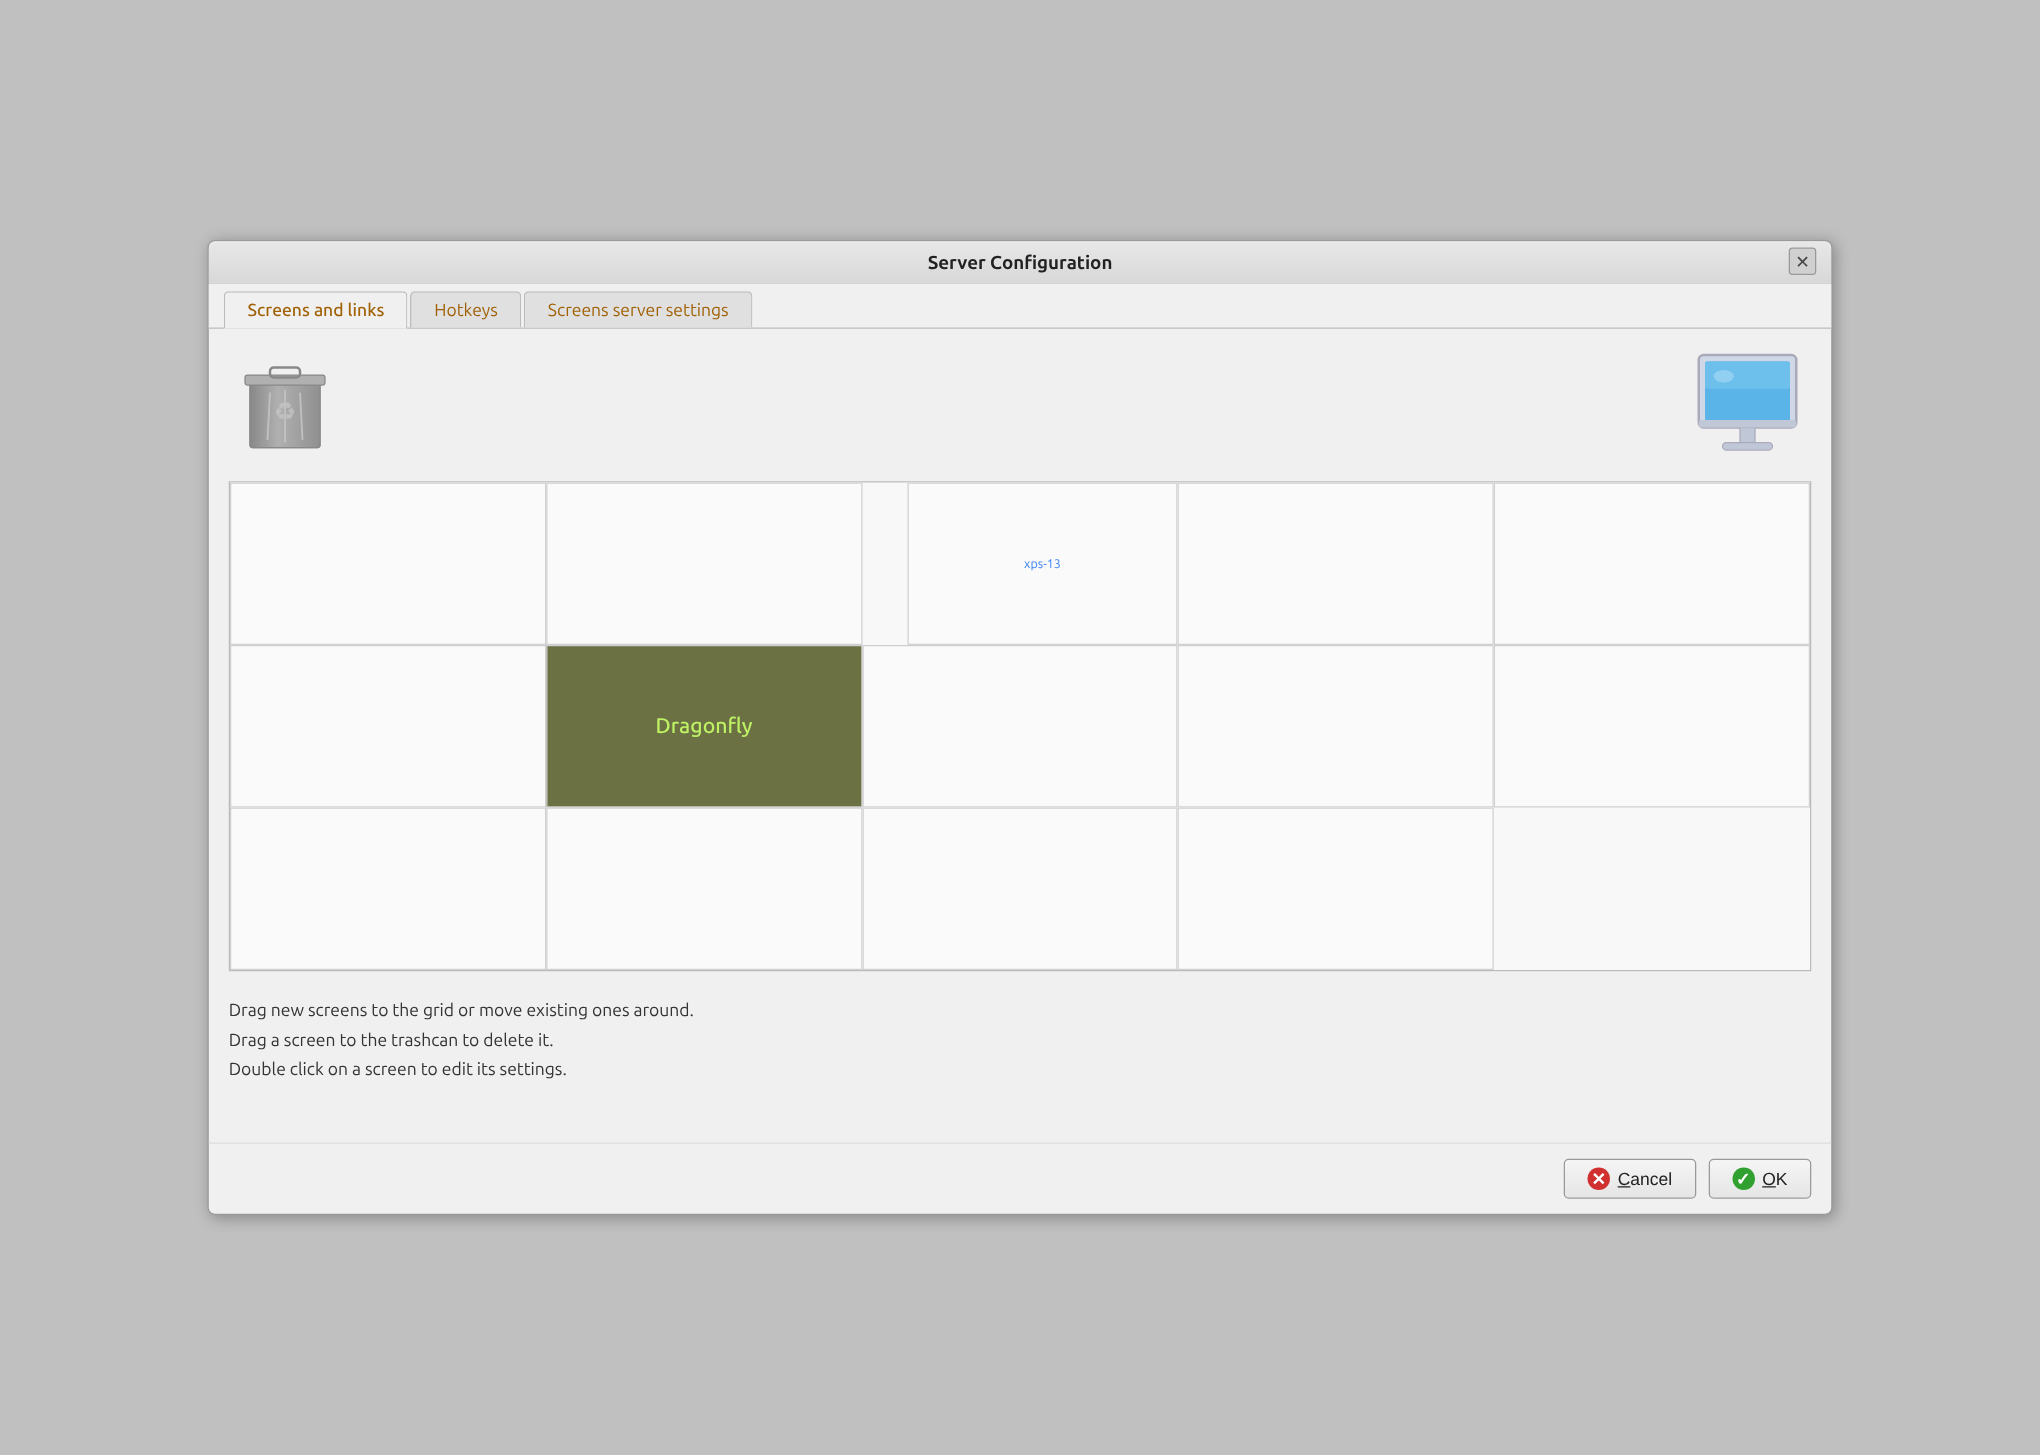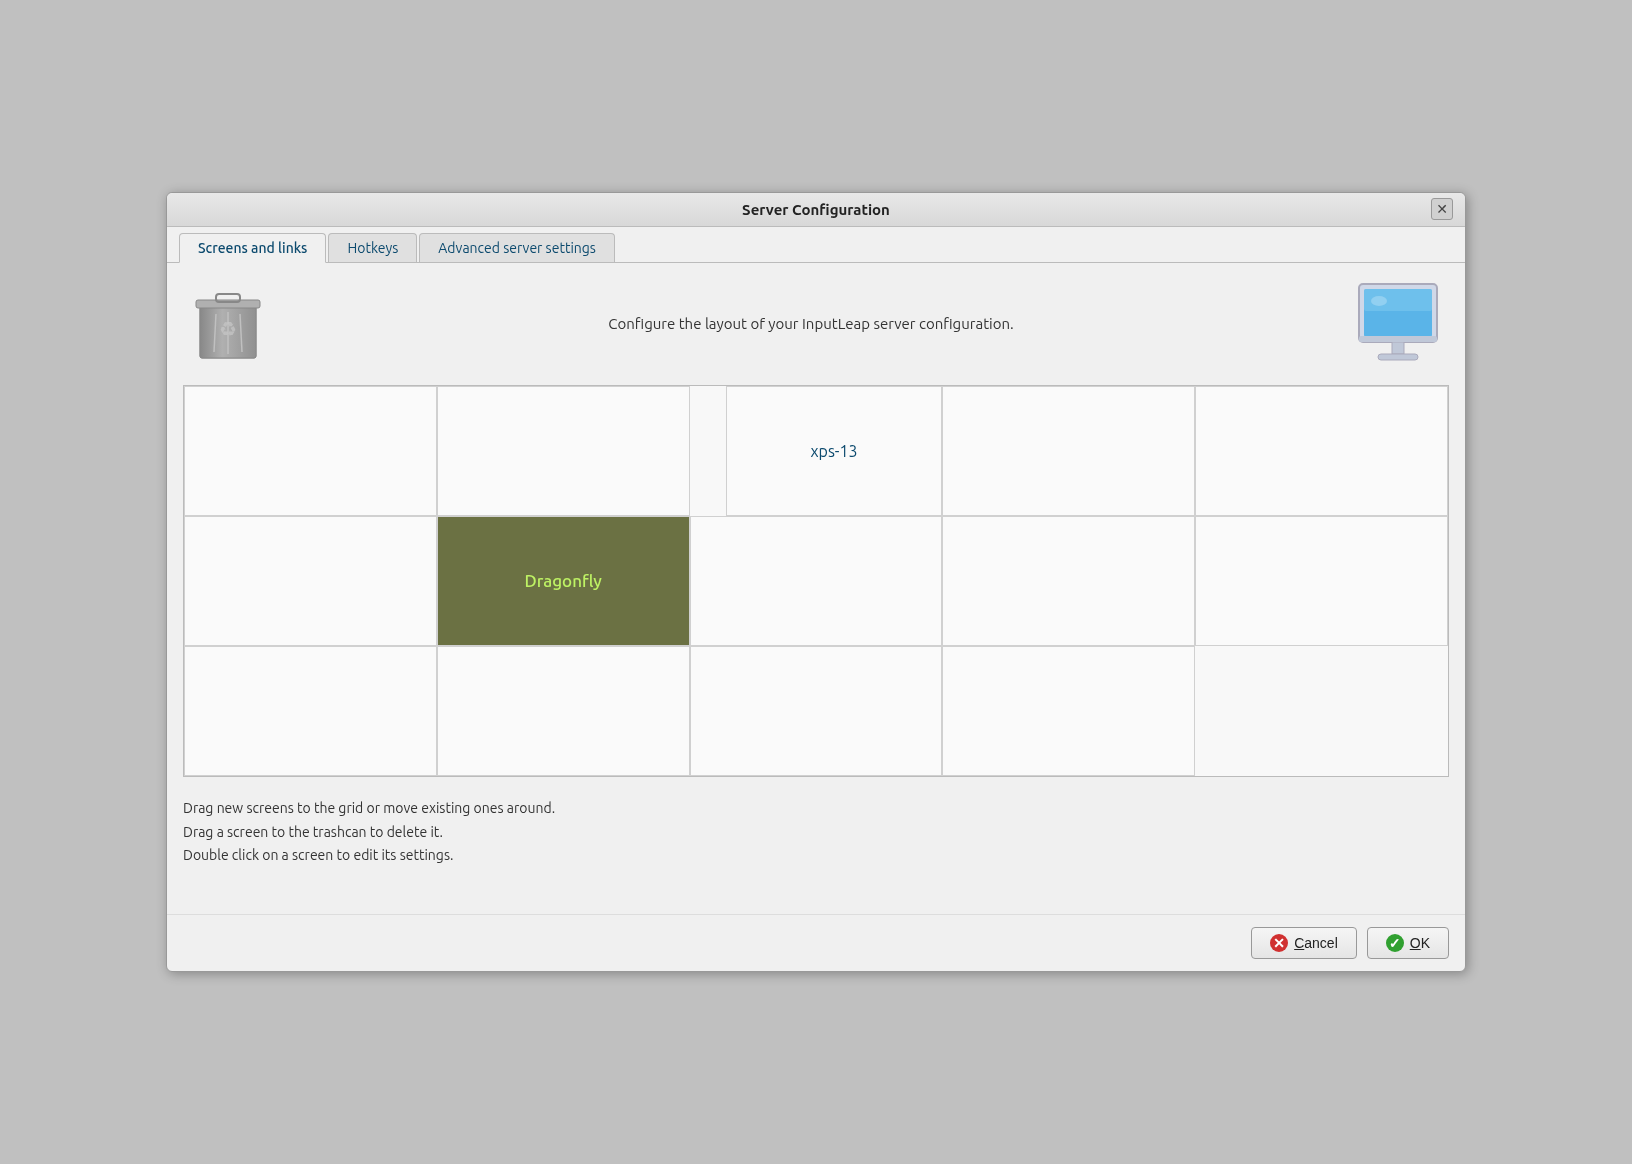--- a/index.html
+++ b/index.html
@@ -58,21 +58,21 @@
       gap: 2px;
     }
     .tab {
       padding: 6px 18px;
       border: 1px solid #bbb;
       border-bottom: none;
       background: #e0e0e0;
       cursor: pointer;
       font-size: 14px;
       border-radius: 4px 4px 0 0;
-      color: #0c4a6e;
+      color: #a16207;
     }
     .tab.active {
       background: #f0f0f0;
       border-bottom: 1px solid #f0f0f0;
       font-weight: 500;
       margin-bottom: -1px;
       z-index: 1;
     }
     .content {
       padding: 16px;
@@ -128,22 +128,22 @@
       background: #fafafa;
       cursor: default;
     }
     .cell.active {
       background: #6b7143;
       color: #bef264;
       font-size: 17px;
       font-weight: 500;
     }
     .cell.named {
-      color: #0c4a6e;
-      font-size: 16px;
+      color: #3b82f6;
+      font-size: 10px;
       margin-left: 36px;
     }
     .instructions {
       text-align: left;
       margin-top: 20px;
       margin-bottom: 30px;
       font-size: 14px;
       color: #333;
       line-height: 1.7;
     }
@@ -194,21 +194,21 @@
 <div class="dialog">
 
   <div class="title-bar">
     <span class="title-bar-title">Server Configuration</span>
     <div class="close-btn">✕</div>
   </div>
 
   <div class="tabs">
     <div class="tab active">Screens and links</div>
     <div class="tab">Hotkeys</div>
-    <div class="tab">Advanced server settings</div>
+    <div class="tab">Screens server settings</div>
   </div>
 
   <div class="content">
 
     <div class="top-area">
 
       <div class="trash-icon">
         <svg class="trash-svg" viewBox="0 0 72 80" xmlns="http://www.w3.org/2000/svg">
 
           <rect x="8" y="22" width="56" height="52" rx="2" fill="#a0a0a0" stroke="#888" stroke-width="1"></rect>
@@ -226,21 +226,20 @@
           <defs>
             <linearGradient id="trashGrad" x1="0%" y1="0%" x2="100%" y2="0%">
               <stop offset="0%" style="stop-color:#888;stop-opacity:1"></stop>
               <stop offset="40%" style="stop-color:#b0b0b0;stop-opacity:1"></stop>
               <stop offset="100%" style="stop-color:#909090;stop-opacity:1"></stop>
             </linearGradient>
           </defs>
         </svg>
       </div>
 
-      <div class="description">Configure the layout of your InputLeap server configuration.</div>
 
       <div class="monitor-icon">
         <svg width="90" height="90" viewBox="0 0 90 90" xmlns="http://www.w3.org/2000/svg">
 
           <rect x="5" y="5" width="78" height="58" rx="4" fill="#d0d8e8" stroke="#aab" stroke-width="2"></rect>
 
           <rect x="10" y="10" width="68" height="48" rx="2" fill="#5ab4e8"></rect>
 
           <rect x="10" y="10" width="68" height="22" rx="2" fill="#82ccf0" opacity="0.5"></rect>
 

